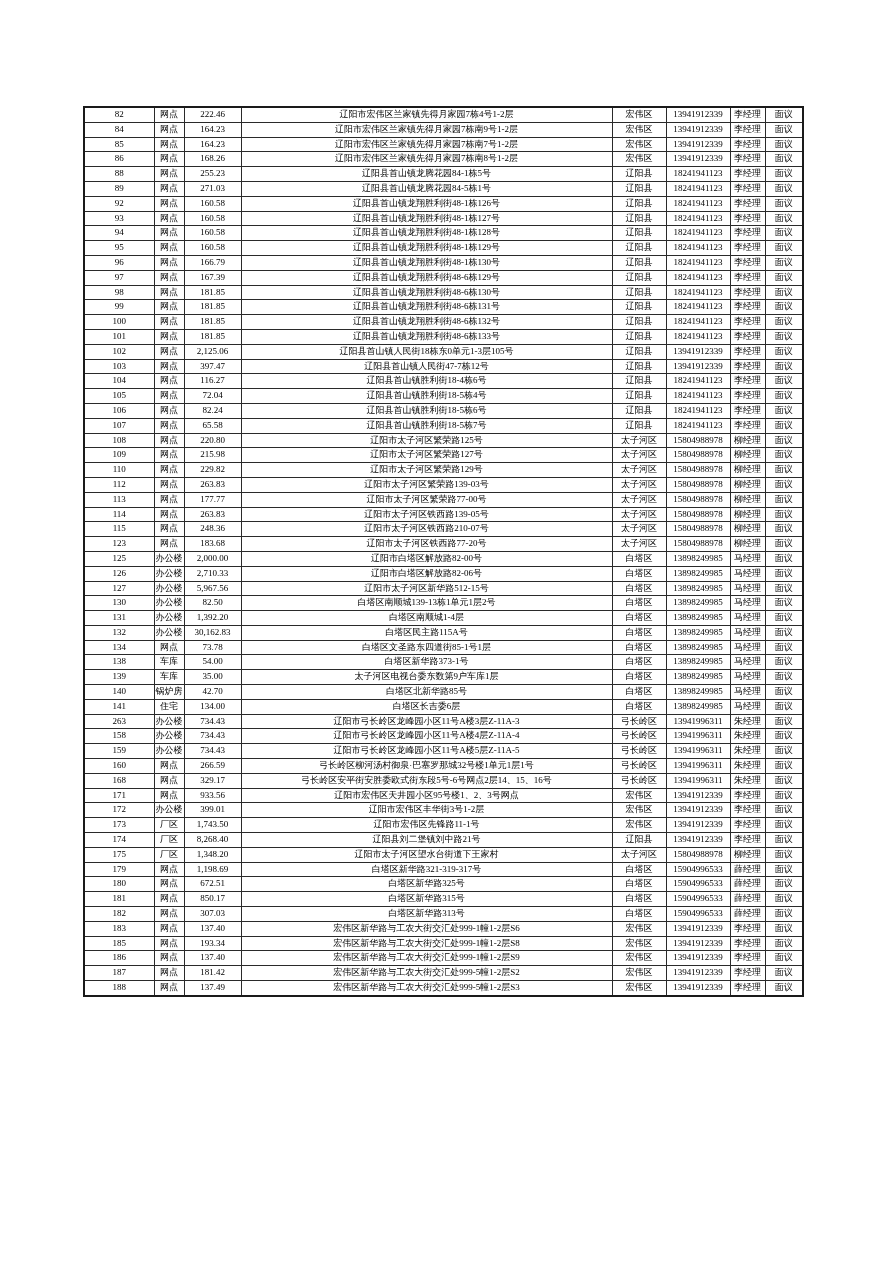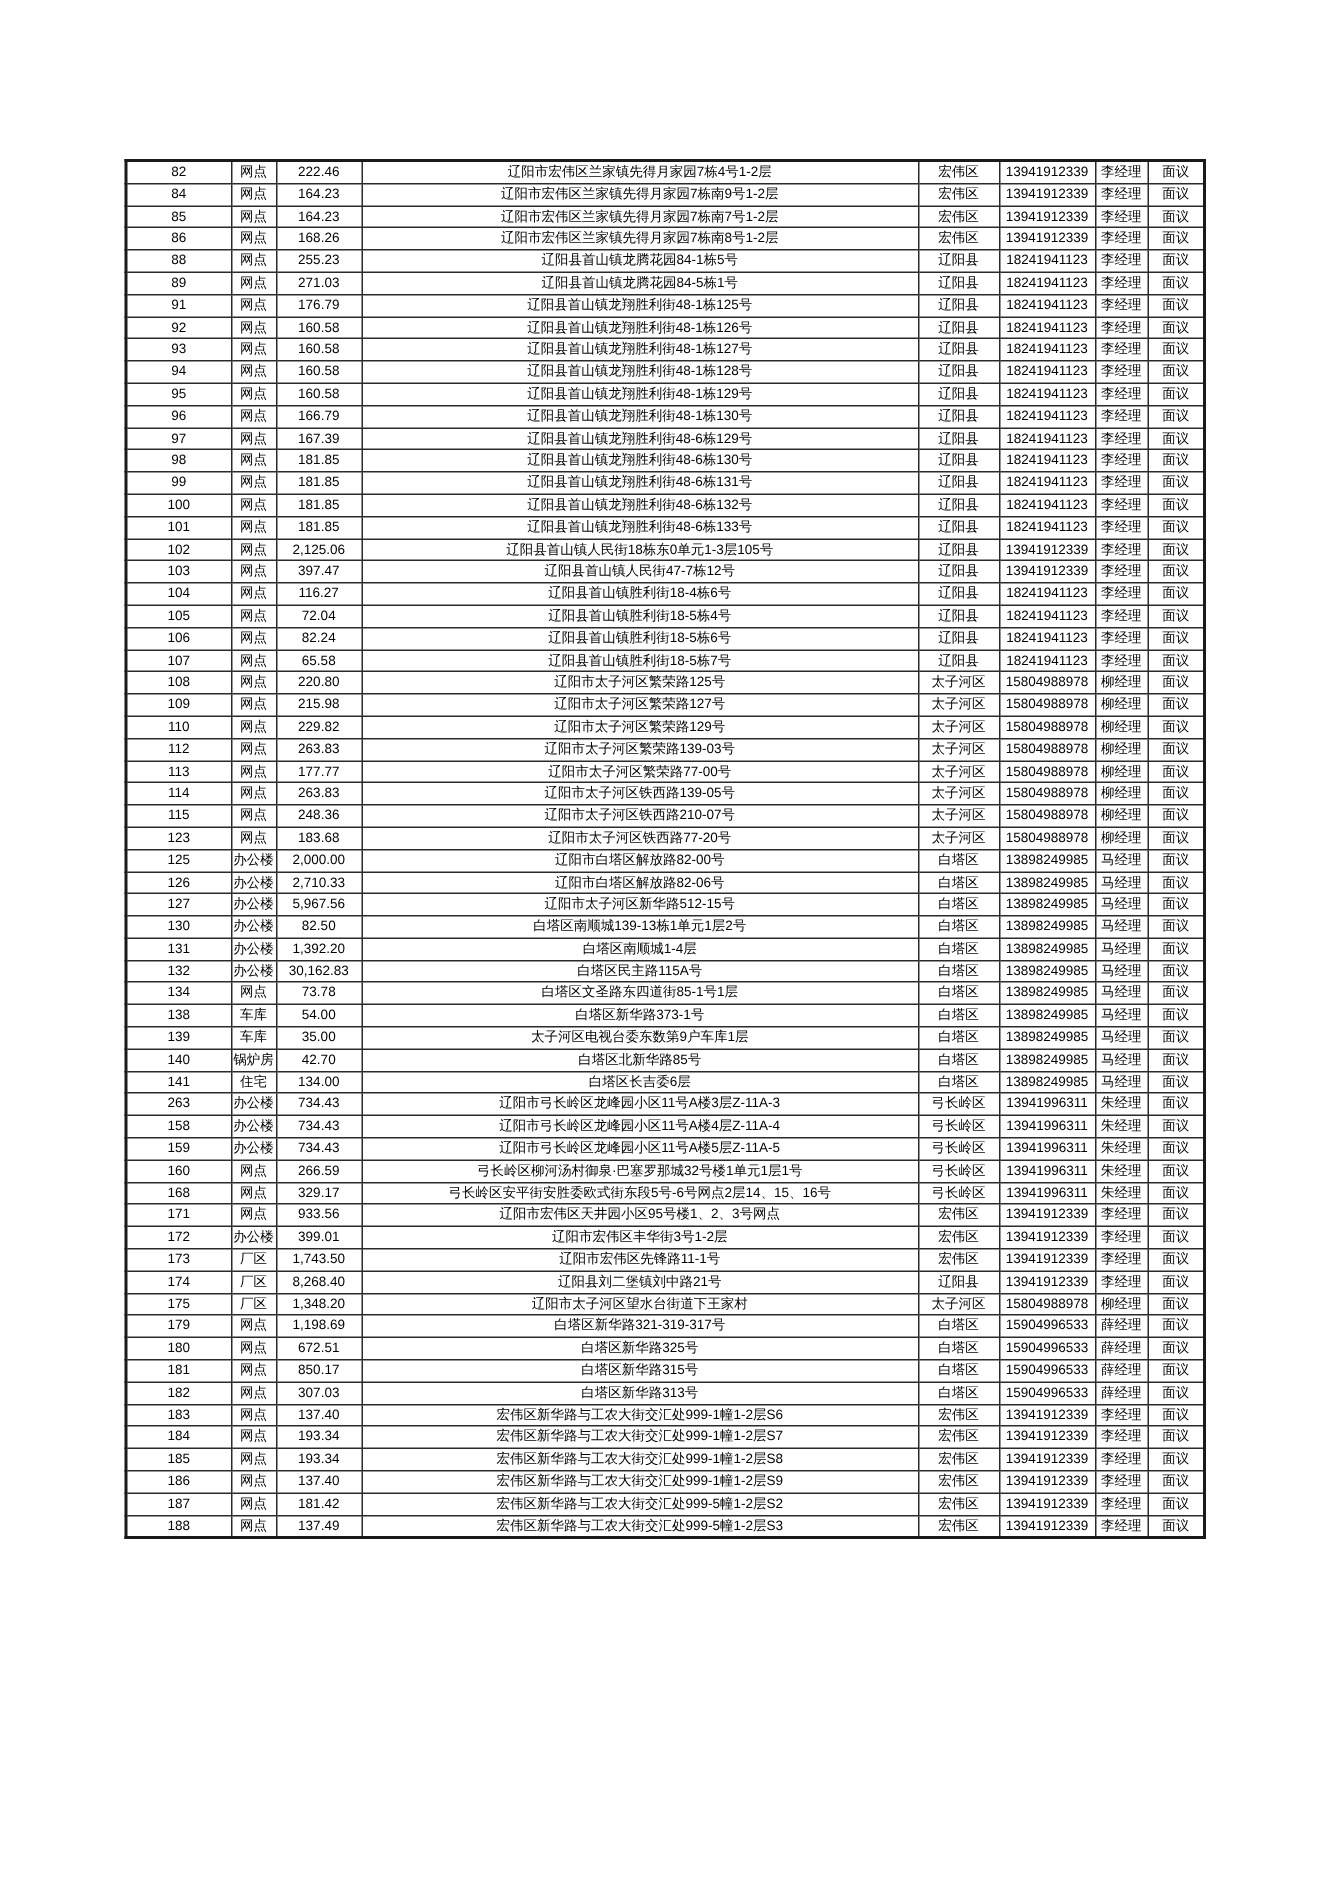--- a/index.html
+++ b/index.html
@@ -7,20 +7,21 @@
     padding: 0;
     background: #ffffff;
     font-family: "Liberation Sans", sans-serif;
   }
   .page {
     position: relative;
     width: 892px;
     height: 1262px;
     background: #ffffff;
     overflow: hidden;
+    font-family: Liberation Serif, serif;
   }
   table.listing {
     position: absolute;
     left: 83px;
     top: 106px;
     width: 719px;
     border-collapse: collapse;
     table-layout: fixed;
     font-size: 9px;
     color: #000000;
@@ -117,30 +118,20 @@
     <td>89</td>
     <td>网点</td>
     <td>271.03</td>
     <td>辽阳县首山镇龙腾花园84-5栋1号</td>
     <td>辽阳县</td>
     <td>18241941123</td>
     <td>李经理</td>
     <td>面议</td>
   </tr>
         <tr>
-    <td>91</td>
-    <td>网点</td>
-    <td>176.79</td>
-    <td>辽阳县首山镇龙翔胜利街48-1栋125号</td>
-    <td>辽阳县</td>
-    <td>18241941123</td>
-    <td>李经理</td>
-    <td>面议</td>
-  </tr>
-        <tr>
     <td>92</td>
     <td>网点</td>
     <td>160.58</td>
     <td>辽阳县首山镇龙翔胜利街48-1栋126号</td>
     <td>辽阳县</td>
     <td>18241941123</td>
     <td>李经理</td>
     <td>面议</td>
   </tr>
         <tr>
@@ -627,30 +618,20 @@
     <td>183</td>
     <td>网点</td>
     <td>137.40</td>
     <td>宏伟区新华路与工农大街交汇处999-1幢1-2层S6</td>
     <td>宏伟区</td>
     <td>13941912339</td>
     <td>李经理</td>
     <td>面议</td>
   </tr>
         <tr>
-    <td>184</td>
-    <td>网点</td>
-    <td>193.34</td>
-    <td>宏伟区新华路与工农大街交汇处999-1幢1-2层S7</td>
-    <td>宏伟区</td>
-    <td>13941912339</td>
-    <td>李经理</td>
-    <td>面议</td>
-  </tr>
-        <tr>
     <td>185</td>
     <td>网点</td>
     <td>193.34</td>
     <td>宏伟区新华路与工农大街交汇处999-1幢1-2层S8</td>
     <td>宏伟区</td>
     <td>13941912339</td>
     <td>李经理</td>
     <td>面议</td>
   </tr>
         <tr>

